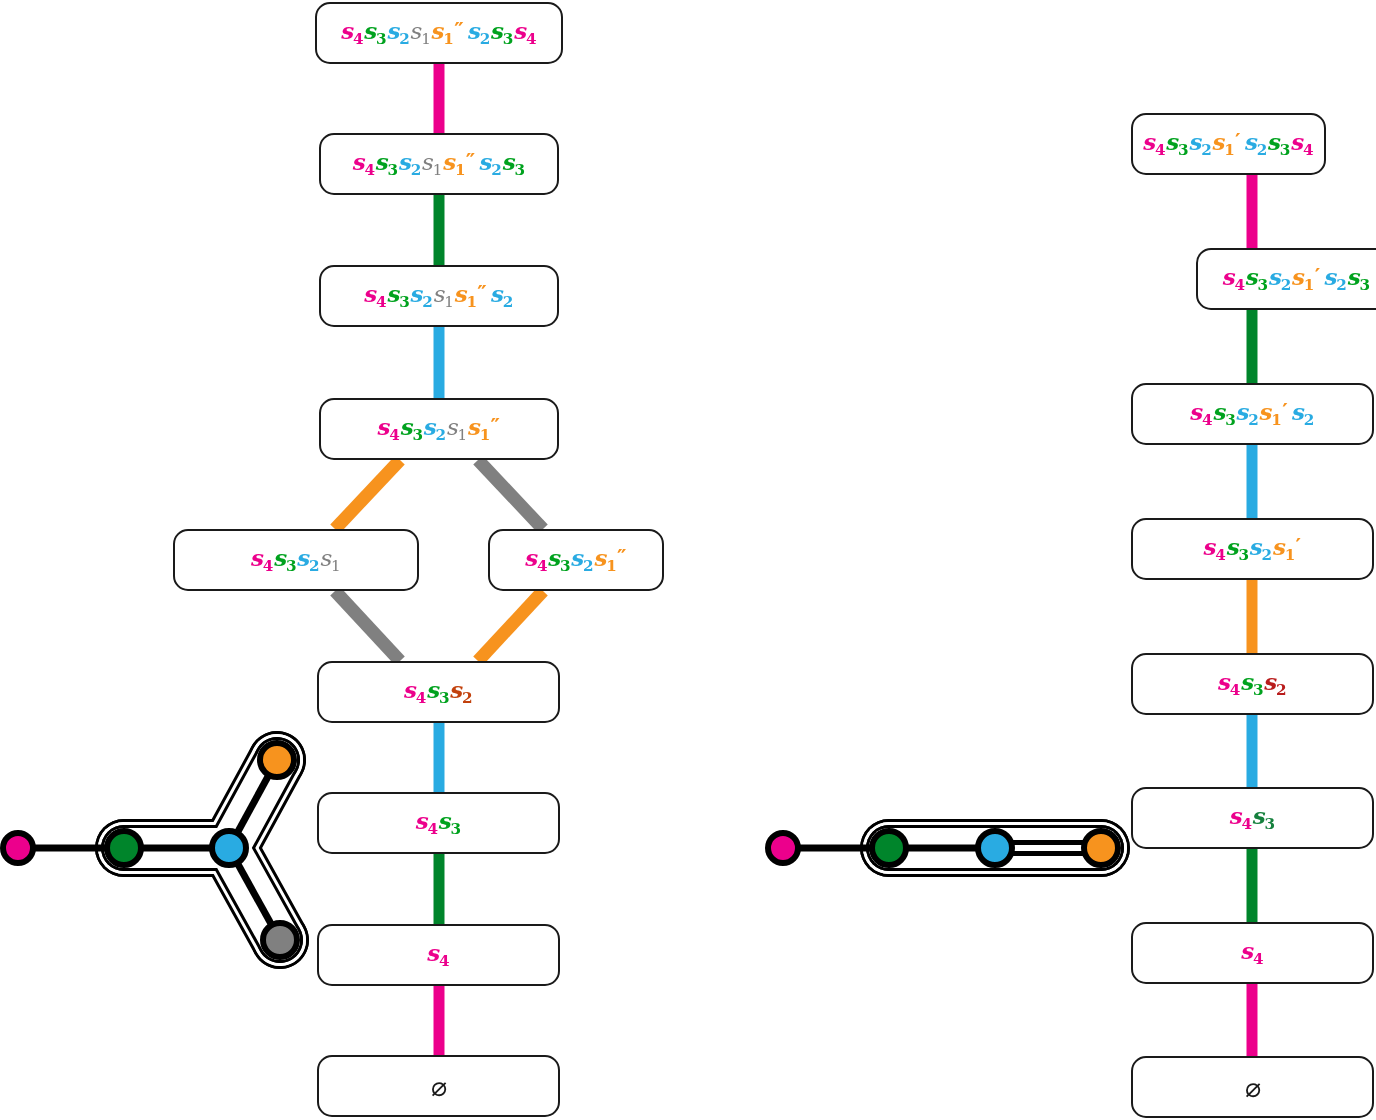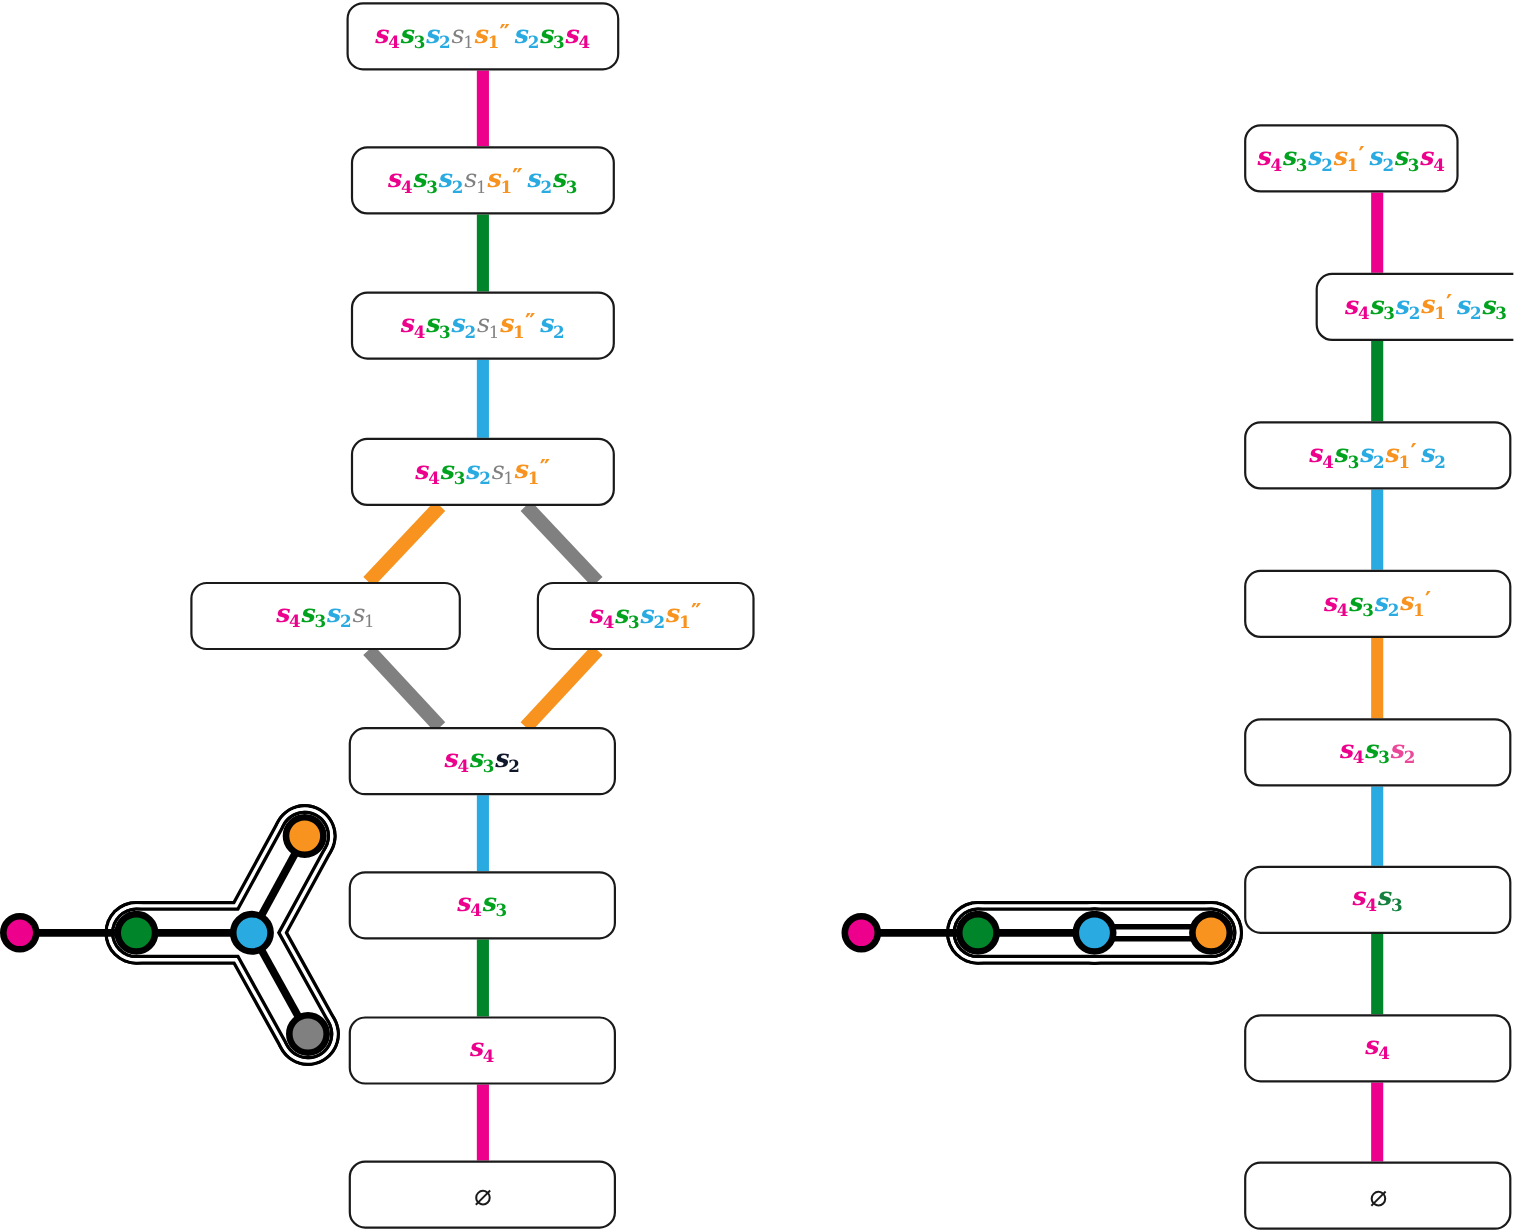--- a/index.html
+++ b/index.html
@@ -131,25 +131,25 @@
       </div>
       <div class="wordbox" style="left: 319px; top: 265px; width: 240px; height: 62px; border-color: rgb(26, 26, 26);">
         <div class="word"><span class="g" style="color: rgb(236, 0, 140);"><span class="letter">s</span><span class="sub">4</span></span><span class="g" style="color: rgb(0, 162, 30);"><span class="letter">s</span><span class="sub">3</span></span><span class="g" style="color: rgb(41, 171, 226);"><span class="letter">s</span><span class="sub">2</span></span><span class="g" style="color: rgb(128, 128, 128);"><span class="letter plain">s</span><span class="sub plain">1</span></span><span class="g" style="color: rgb(247, 147, 30);"><span class="letter">s</span><span class="sub">1</span><span class="prime">″</span></span><span class="sp"></span><span class="g" style="color: rgb(41, 171, 226);"><span class="letter">s</span><span class="sub">2</span></span></div>
       </div>
       <div class="wordbox" style="left: 319px; top: 398px; width: 240px; height: 62px; border-color: rgb(26, 26, 26);">
         <div class="word"><span class="g" style="color: rgb(236, 0, 140);"><span class="letter">s</span><span class="sub">4</span></span><span class="g" style="color: rgb(0, 162, 30);"><span class="letter">s</span><span class="sub">3</span></span><span class="g" style="color: rgb(41, 171, 226);"><span class="letter">s</span><span class="sub">2</span></span><span class="g" style="color: rgb(128, 128, 128);"><span class="letter plain">s</span><span class="sub plain">1</span></span><span class="g" style="color: rgb(247, 147, 30);"><span class="letter">s</span><span class="sub">1</span><span class="prime">″</span></span></div>
       </div>
       <div class="wordbox" style="left: 173px; top: 529px; width: 246px; height: 62px; border-color: rgb(26, 26, 26);">
         <div class="word"><span class="g" style="color: rgb(236, 0, 140);"><span class="letter">s</span><span class="sub">4</span></span><span class="g" style="color: rgb(0, 162, 30);"><span class="letter">s</span><span class="sub">3</span></span><span class="g" style="color: rgb(41, 171, 226);"><span class="letter">s</span><span class="sub">2</span></span><span class="g" style="color: rgb(128, 128, 128);"><span class="letter plain">s</span><span class="sub plain">1</span></span></div>
       </div>
-      <div class="wordbox" style="left: 488px; top: 529px; width: 198px; height: 62px; border-color: rgb(26, 26, 26); align-items: center;">
+      <div class="wordbox" style="left: 488px; top: 529px; width: 176px; height: 62px; border-color: rgb(26, 26, 26); align-items: center;">
         <div class="word"><span class="g" style="color: rgb(236, 0, 140);"><span class="letter">s</span><span class="sub">4</span></span><span class="g" style="color: rgb(0, 162, 30);"><span class="letter">s</span><span class="sub">3</span></span><span class="g" style="color: rgb(41, 171, 226);"><span class="letter">s</span><span class="sub">2</span></span><span class="g" style="color: rgb(247, 147, 30);"><span class="letter">s</span><span class="sub">1</span><span class="prime">″</span></span></div>
       </div>
       <div class="wordbox" style="left: 317px; top: 661px; width: 243px; height: 62px; border-color: rgb(26, 26, 26);">
-        <div class="word"><span class="g" style="color: rgb(236, 0, 140);"><span class="letter">s</span><span class="sub">4</span></span><span class="g" style="color: rgb(0, 162, 30);"><span class="letter">s</span><span class="sub">3</span></span><span class="g" style="color: #0f172a;"><span class="letter">s</span><span class="sub">2</span></span></div>
+        <div class="word"><span class="g" style="color: rgb(236, 0, 140);"><span class="letter">s</span><span class="sub">4</span></span><span class="g" style="color: rgb(0, 162, 30);"><span class="letter">s</span><span class="sub">3</span></span><span class="g" style="color: #c2410c;"><span class="letter">s</span><span class="sub">2</span></span></div>
       </div>
       <div class="wordbox" style="left: 317px; top: 792px; width: 243px; height: 62px; border-color: rgb(26, 26, 26);">
         <div class="word"><span class="g" style="color: rgb(236, 0, 140);"><span class="letter">s</span><span class="sub">4</span></span><span class="g" style="color: rgb(0, 162, 30);"><span class="letter">s</span><span class="sub">3</span></span></div>
       </div>
       <div class="wordbox" style="left: 317px; top: 924px; width: 243px; height: 62px; border-color: rgb(26, 26, 26);">
         <div class="word"><span class="g" style="color: rgb(236, 0, 140);"><span class="letter">s</span><span class="sub">4</span></span></div>
       </div>
       <div class="wordbox" style="left: 317px; top: 1055px; width: 243px; height: 62px; border-color: rgb(26, 26, 26);">
         <div class="word"><span class="emptyset">⌀</span></div>
       </div>
@@ -161,21 +161,21 @@
       <div class="wordbox" style="left: 1196px; top: 248px; width: 201px; height: 62px; border-color: rgb(26, 26, 26);">
         <div class="word"><span class="g" style="color: rgb(236, 0, 140);"><span class="letter">s</span><span class="sub">4</span></span><span class="g" style="color: rgb(0, 162, 30);"><span class="letter">s</span><span class="sub">3</span></span><span class="g" style="color: rgb(41, 171, 226);"><span class="letter">s</span><span class="sub">2</span></span><span class="g" style="color: rgb(247, 147, 30);"><span class="letter">s</span><span class="sub">1</span><span class="prime">′</span></span><span class="sp"></span><span class="g" style="color: rgb(41, 171, 226);"><span class="letter">s</span><span class="sub">2</span></span><span class="g" style="color: rgb(0, 162, 30);"><span class="letter">s</span><span class="sub">3</span></span></div>
       </div>
       <div class="wordbox" style="left: 1131px; top: 383px; width: 243px; height: 62px; border-color: rgb(26, 26, 26);">
         <div class="word"><span class="g" style="color: rgb(236, 0, 140);"><span class="letter">s</span><span class="sub">4</span></span><span class="g" style="color: rgb(0, 162, 30);"><span class="letter">s</span><span class="sub">3</span></span><span class="g" style="color: rgb(41, 171, 226);"><span class="letter">s</span><span class="sub">2</span></span><span class="g" style="color: rgb(247, 147, 30);"><span class="letter">s</span><span class="sub">1</span><span class="prime">′</span></span><span class="sp"></span><span class="g" style="color: rgb(41, 171, 226);"><span class="letter">s</span><span class="sub">2</span></span></div>
       </div>
       <div class="wordbox" style="left: 1131px; top: 518px; width: 243px; height: 62px; border-color: rgb(26, 26, 26);">
         <div class="word"><span class="g" style="color: rgb(236, 0, 140);"><span class="letter">s</span><span class="sub">4</span></span><span class="g" style="color: rgb(0, 162, 30);"><span class="letter">s</span><span class="sub">3</span></span><span class="g" style="color: rgb(41, 171, 226);"><span class="letter">s</span><span class="sub">2</span></span><span class="g" style="color: rgb(247, 147, 30);"><span class="letter">s</span><span class="sub">1</span><span class="prime">′</span></span></div>
       </div>
       <div class="wordbox" style="left: 1131px; top: 653px; width: 243px; height: 62px; border-color: rgb(26, 26, 26);">
-        <div class="word"><span class="g" style="color: rgb(236, 0, 140);"><span class="letter">s</span><span class="sub">4</span></span><span class="g" style="color: rgb(0, 162, 30);"><span class="letter">s</span><span class="sub">3</span></span><span class="g" style="color: #ec4899;"><span class="letter">s</span><span class="sub">2</span></span></div>
+        <div class="word"><span class="g" style="color: rgb(236, 0, 140);"><span class="letter">s</span><span class="sub">4</span></span><span class="g" style="color: rgb(0, 162, 30);"><span class="letter">s</span><span class="sub">3</span></span><span class="g" style="color: #b91c1c;"><span class="letter">s</span><span class="sub">2</span></span></div>
       </div>
       <div class="wordbox" style="left: 1131px; top: 787px; width: 243px; height: 62px; border-color: rgb(26, 26, 26);">
         <div class="word"><span class="g" style="color: rgb(236, 0, 140);"><span class="letter">s</span><span class="sub">4</span></span><span class="g" style="color: #15803d;"><span class="letter">s</span><span class="sub">3</span></span></div>
       </div>
       <div class="wordbox" style="left: 1131px; top: 922px; width: 243px; height: 62px; border-color: rgb(26, 26, 26);">
         <div class="word"><span class="g" style="color: rgb(236, 0, 140);"><span class="letter">s</span><span class="sub">4</span></span></div>
       </div>
       <div class="wordbox" style="left: 1131px; top: 1056px; width: 243px; height: 62px; border-color: rgb(26, 26, 26);">
         <div class="word"><span class="emptyset">⌀</span></div>
       </div>

